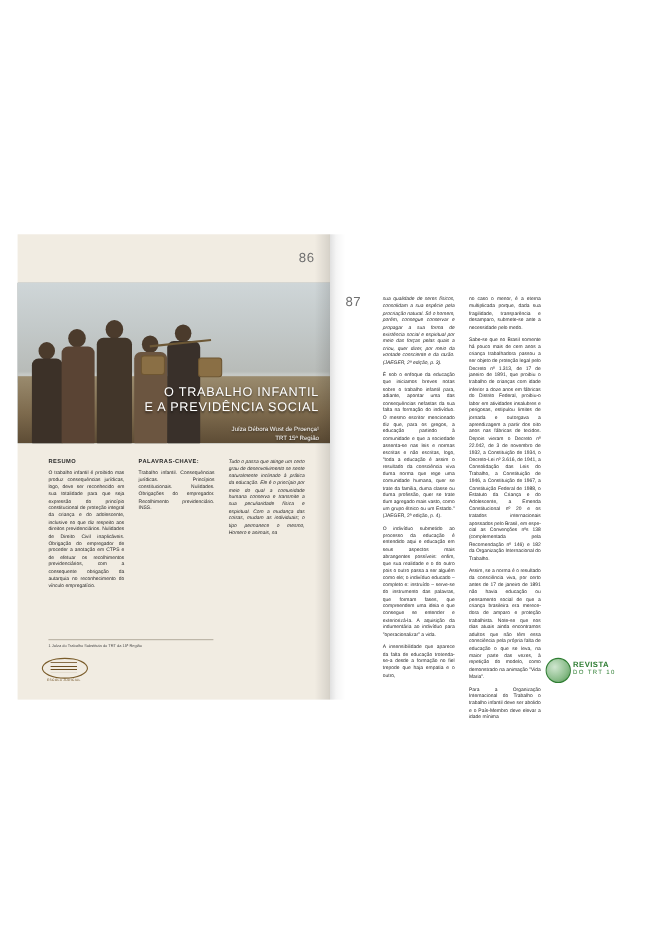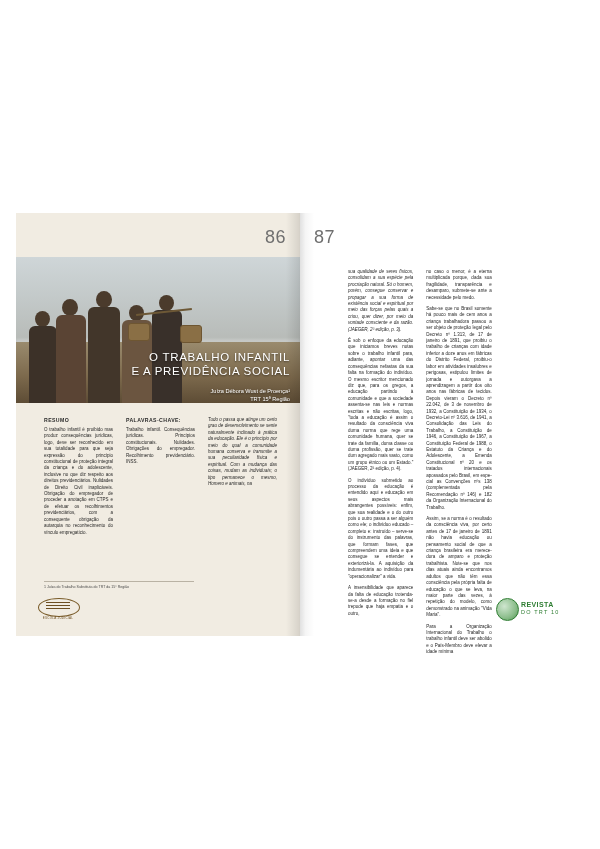--- a/index.html
+++ b/index.html
@@ -52,26 +52,26 @@
     height: 423px;
     background: linear-gradient(to right, rgba(0,0,0,0.00) 0%, rgba(0,0,0,0.10) 45%, rgba(0,0,0,0.12) 50%, rgba(0,0,0,0.04) 70%, rgba(0,0,0,0.0) 100%);
     pointer-events: none;
     z-index: 6;
   }
 
   .folio {
     position: absolute;
     top: 14px;
     font-family: "Liberation Sans", sans-serif;
-    font-size: 18px;
+    font-size: 12px;
     color: #6f6f6f;
     letter-spacing: 0.5px;
   }
   .folio-left  { right: 14px; }
-  .folio-right { left: 14px; }
+  .folio-right { left: 14px; margin-top: 40px; }
 
   
   .photo {
     position: absolute;
     left: 0;
     top: 44px;
     width: 284px;
     height: 146px;
     overflow: hidden;
     background: #9aa3a8;

